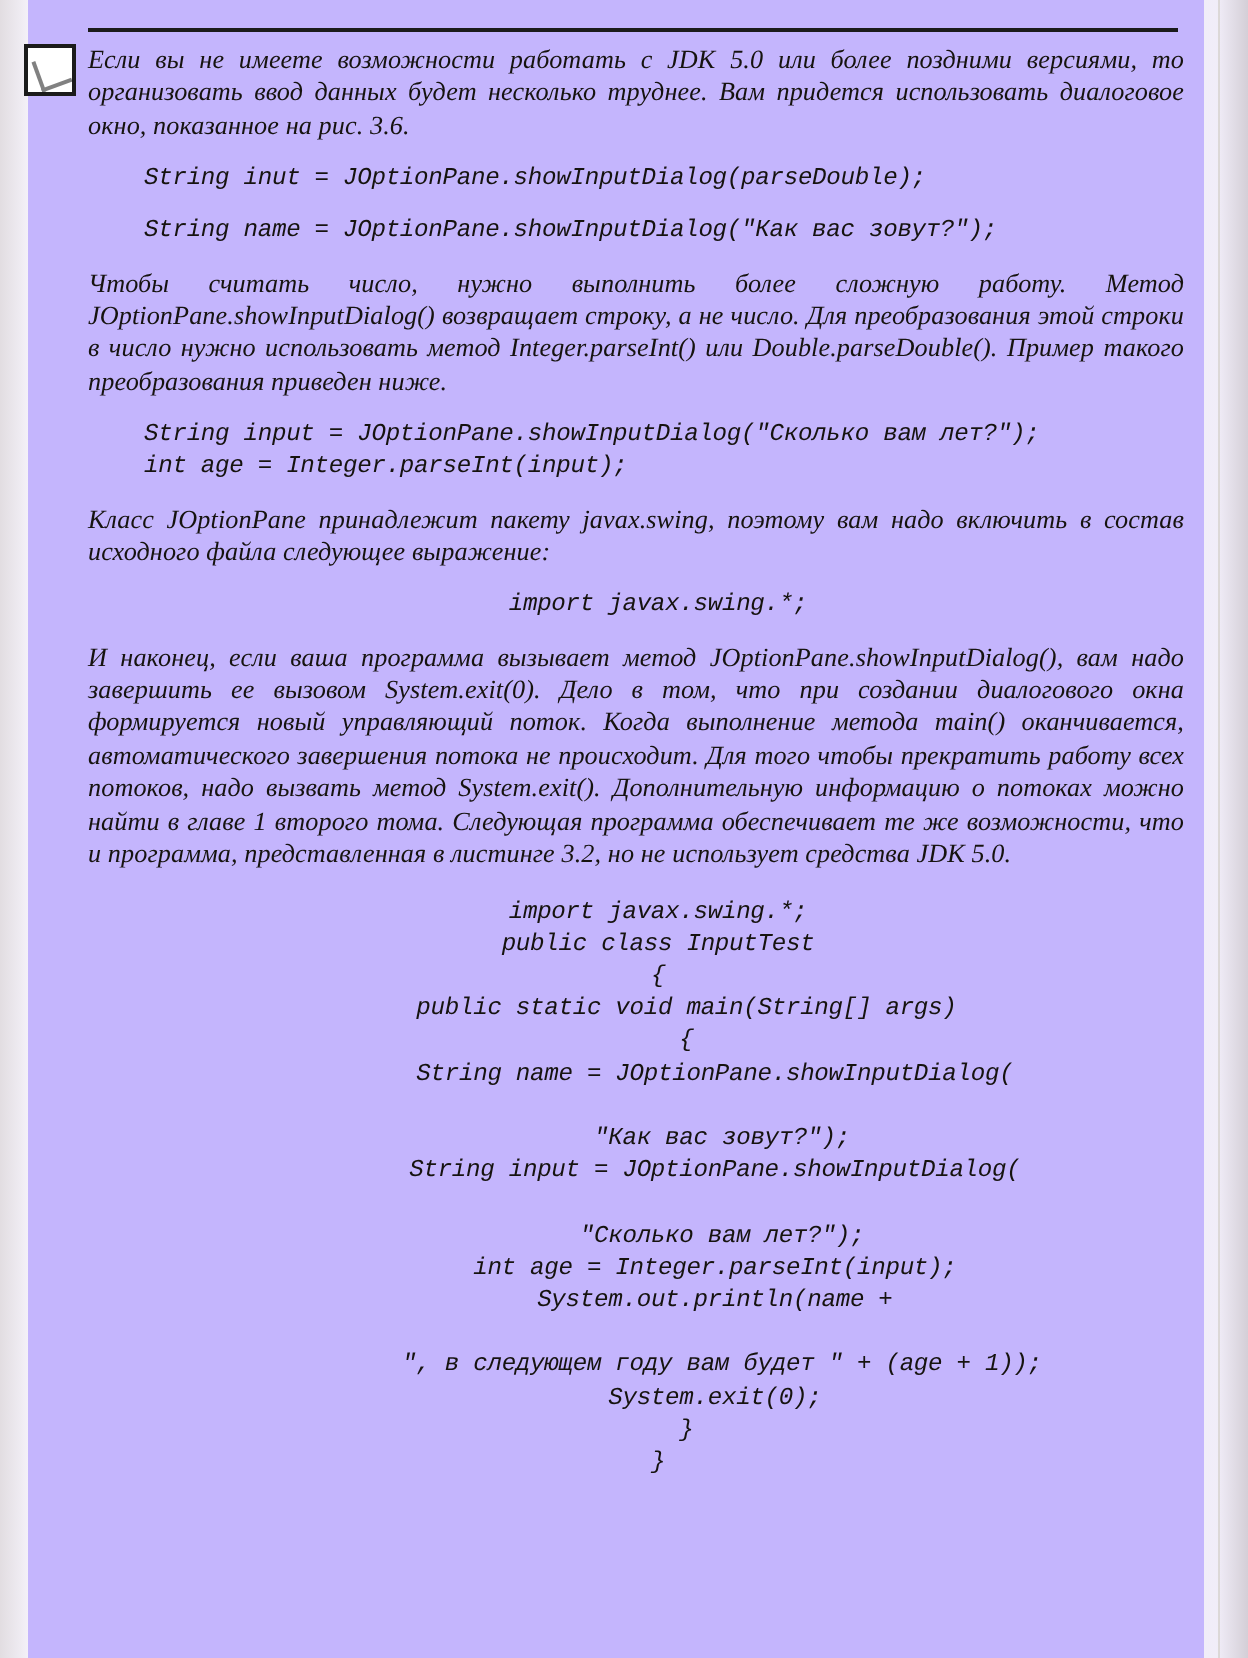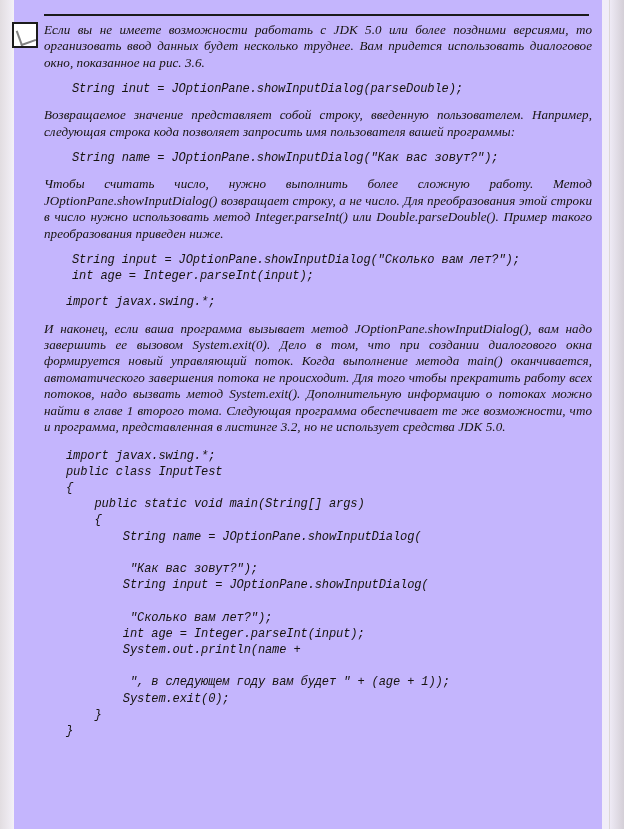--- a/index.html
+++ b/index.html
@@ -87,50 +87,51 @@
     font-family: "Liberation Mono", monospace;
     font-size: 12.1px;
     line-height: 16.2px;
     white-space: pre;
     margin: 0 0 10px 0;
     padding-left: 28px;
     letter-spacing: -.15px;
   }
   .code.small-indent {
     padding-left: 22px;
+    text-align: center;
   }
   .listing {
     margin-top: 12px;
   }
 </style>
 </head>
 <body>
 
 <div class="page">
   <div class="edge-left"></div>
   <div class="edge-right"></div>
   <div class="edge-right-line"></div>
   <div class="rule-top"></div>
   <div class="note-icon"></div>
 
   <div class="content">
     <p class="body">Если вы не имеете возможности работать с JDK 5.0 или более поздними версиями, то организовать ввод данных будет несколько труднее. Вам придется использовать диалоговое окно, показанное на рис. 3.6.</p>
 
     <pre class="code">String inut = JOptionPane.showInputDialog(parseDouble);</pre>
 
-    <p class="body">Возвращаемое значение представляет собой строку, введенную пользователем. Например, следующая строка кода позволяет запросить имя пользователя вашей программы:</p>
 
     <pre class="code">String name = JOptionPane.showInputDialog("Как вас зовут?");</pre>
 
     <p class="body">Чтобы считать число, нужно выполнить более сложную работу. Метод JOptionPane.showInputDialog() возвращает строку, а не число. Для преобразования этой строки в число нужно использовать метод Integer.parseInt() или Double.parseDouble(). Пример такого преобразования приведен ниже.</p>
 
     <pre class="code">String input = JOptionPane.showInputDialog("Сколько вам лет?");
 int age = Integer.parseInt(input);</pre>
 
 
+    <p class="body">Класс JOptionPane принадлежит пакету javax.swing, поэтому вам надо включить в состав исходного файла следующее выражение:</p>
 
     <pre class="code small-indent">import javax.swing.*;</pre>
 
     <p class="body">И наконец, если ваша программа вызывает метод JOptionPane.showInputDialog(), вам надо завершить ее вызовом System.exit(0). Дело в том, что при создании диалогового окна формируется новый управляющий поток. Когда выполнение метода main() оканчивается, автоматического завершения потока не происходит. Для того чтобы прекратить работу всех потоков, надо вызвать метод System.exit(). Дополнительную информацию о потоках можно найти в главе 1 второго тома. Следующая программа обеспечивает те же возможности, что и программа, представленная в листинге 3.2, но не использует средства JDK 5.0.</p>
 
     <pre class="code small-indent listing">import javax.swing.*;
 public class InputTest
 {
     public static void main(String[] args)
     {

